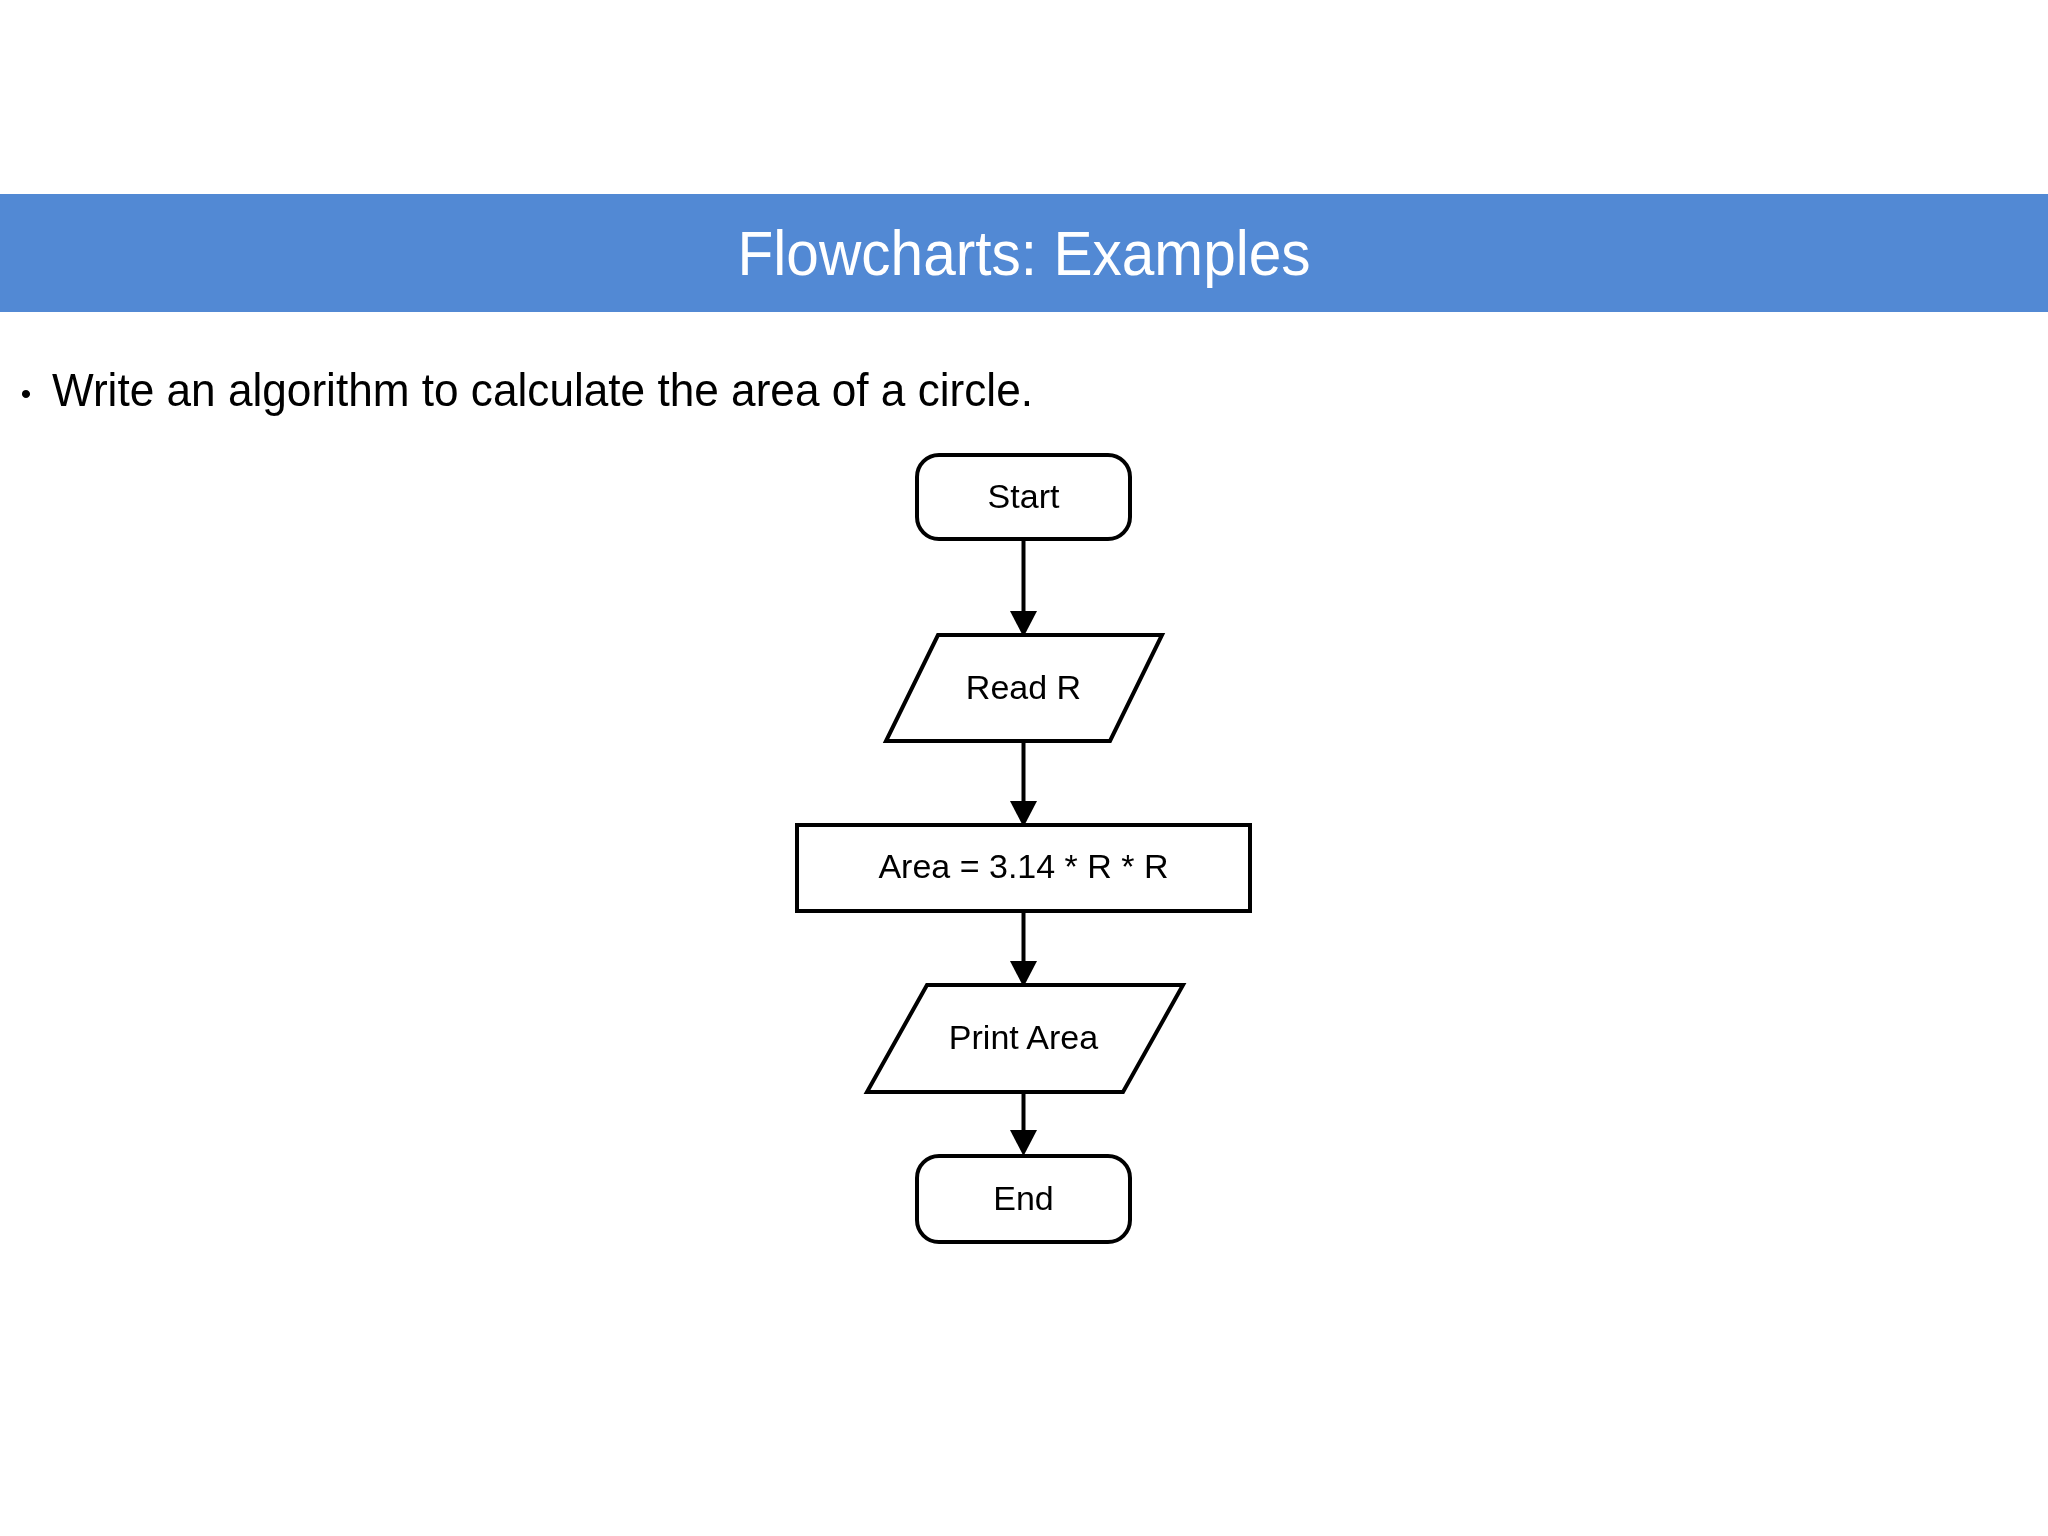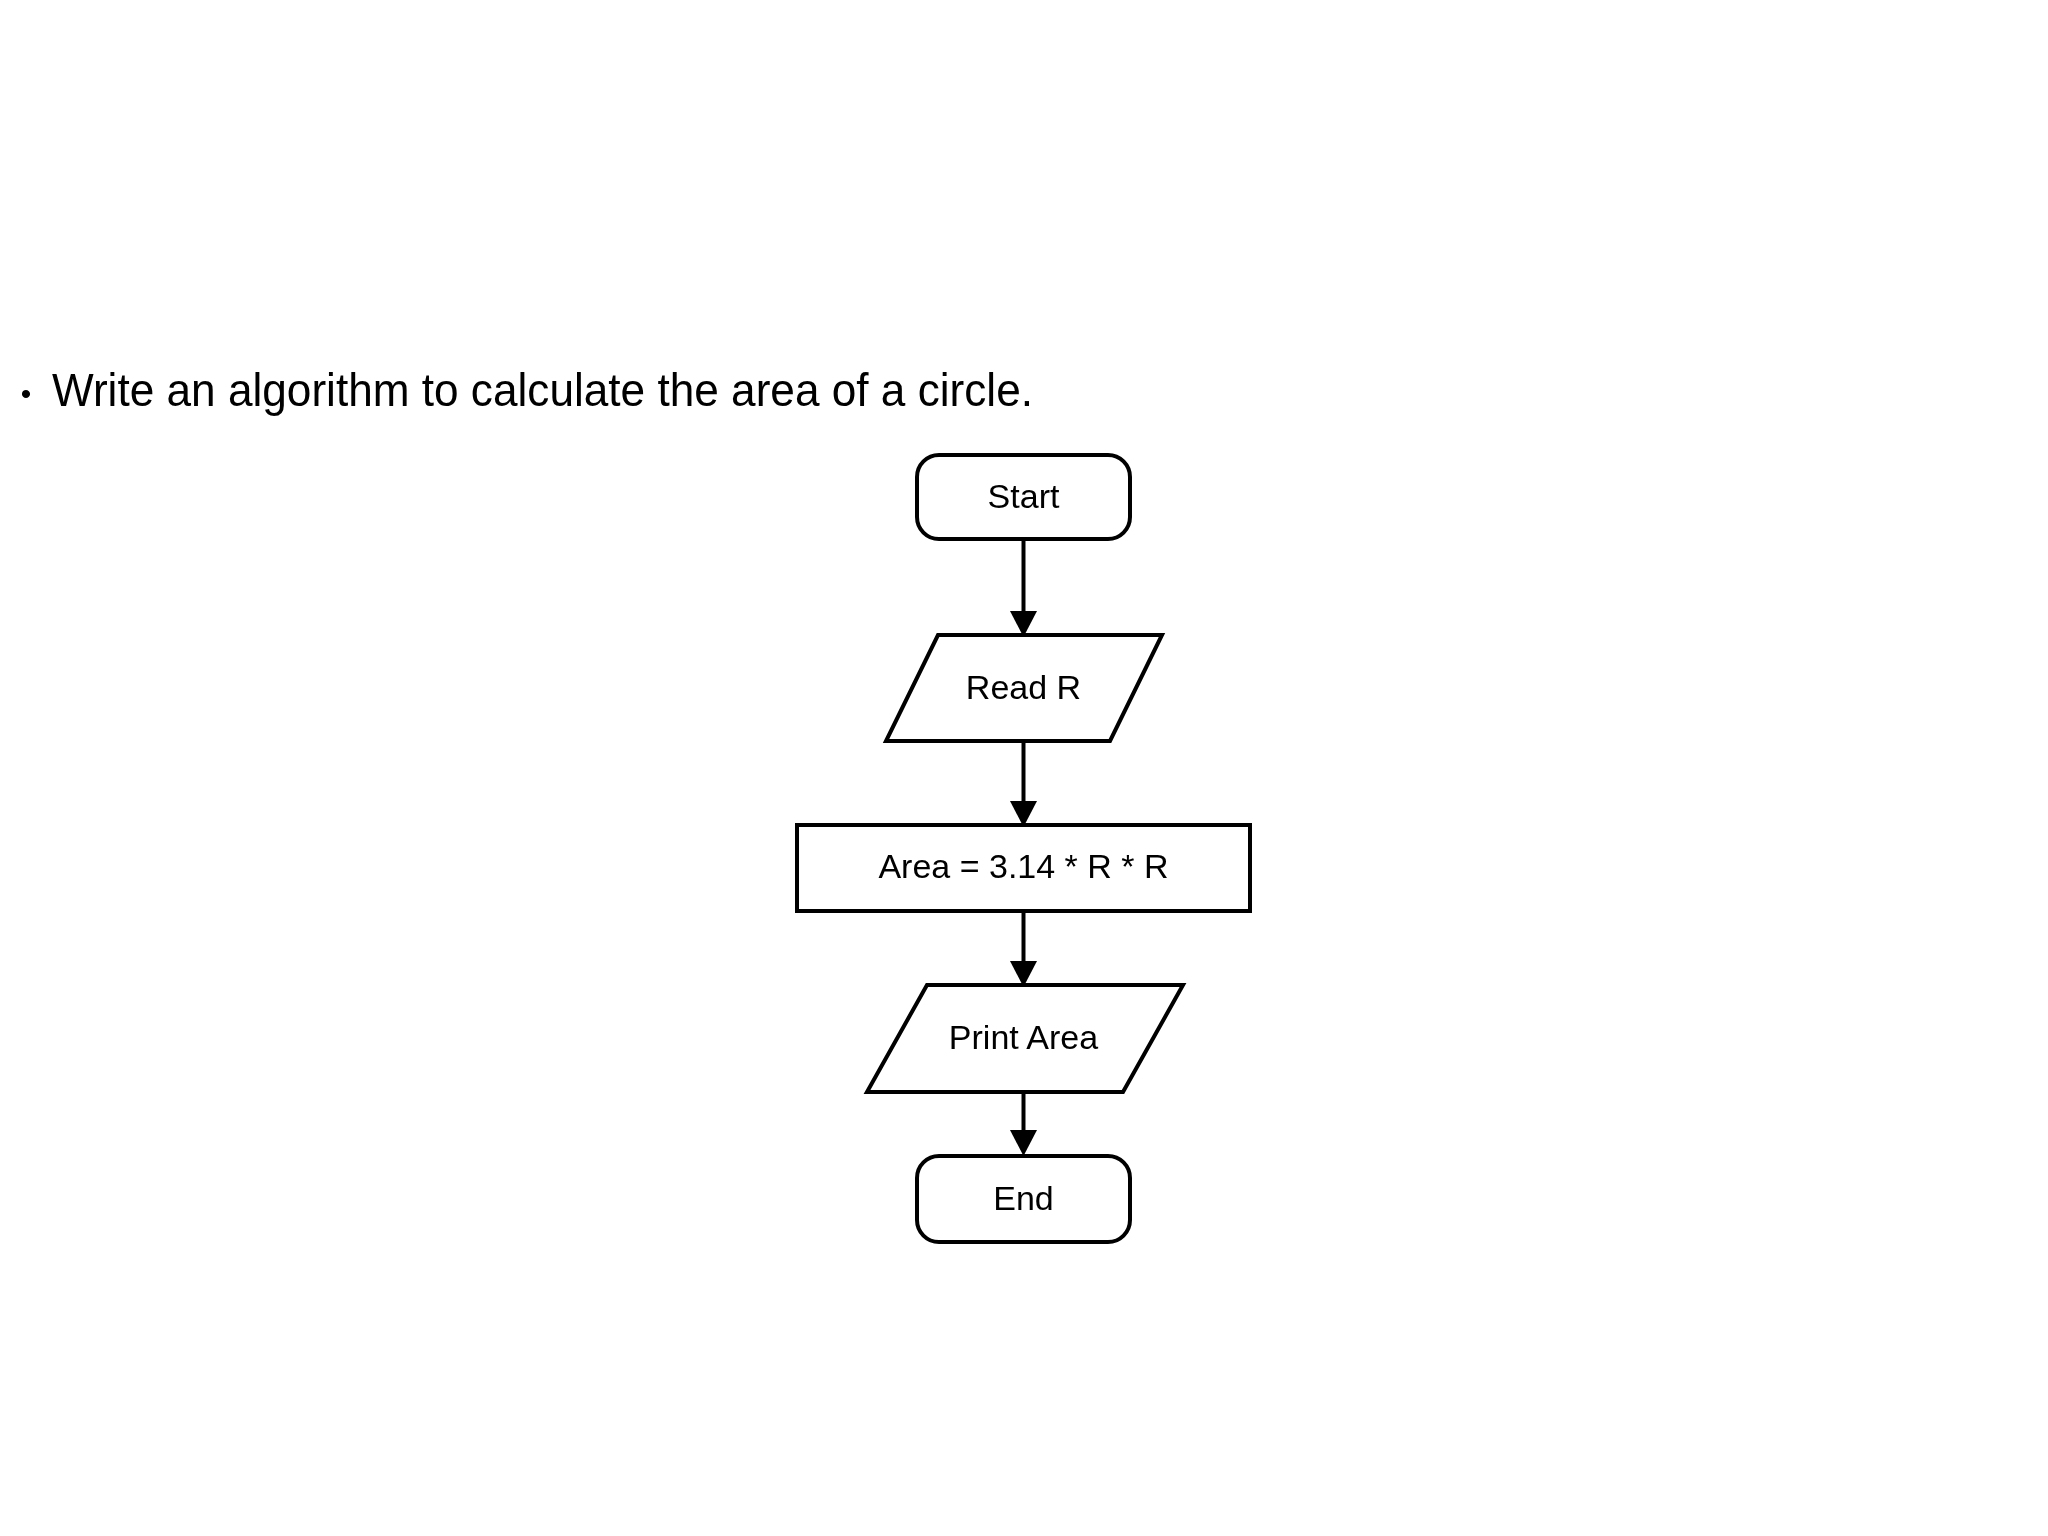--- a/index.html
+++ b/index.html
@@ -95,20 +95,23 @@
     fill: #000000;
     text-anchor: middle;
     dominant-baseline: middle;
   }
 </style>
 </head>
 <body>
 
 <div id="slide">
 
+  <div id="title-banner">
+    <div id="title-text">Flowcharts: Examples</div>
+  </div>
 
   <div id="bullet-row">
     <span id="bullet-marker">•</span>
     <span id="bullet-text">Write an algorithm to calculate the area of a circle.</span>
   </div>
 
   <div id="flowchart">
     <svg width="2048" height="1536" viewBox="0 0 2048 1536" xmlns="http://www.w3.org/2000/svg">
 
       <g>

